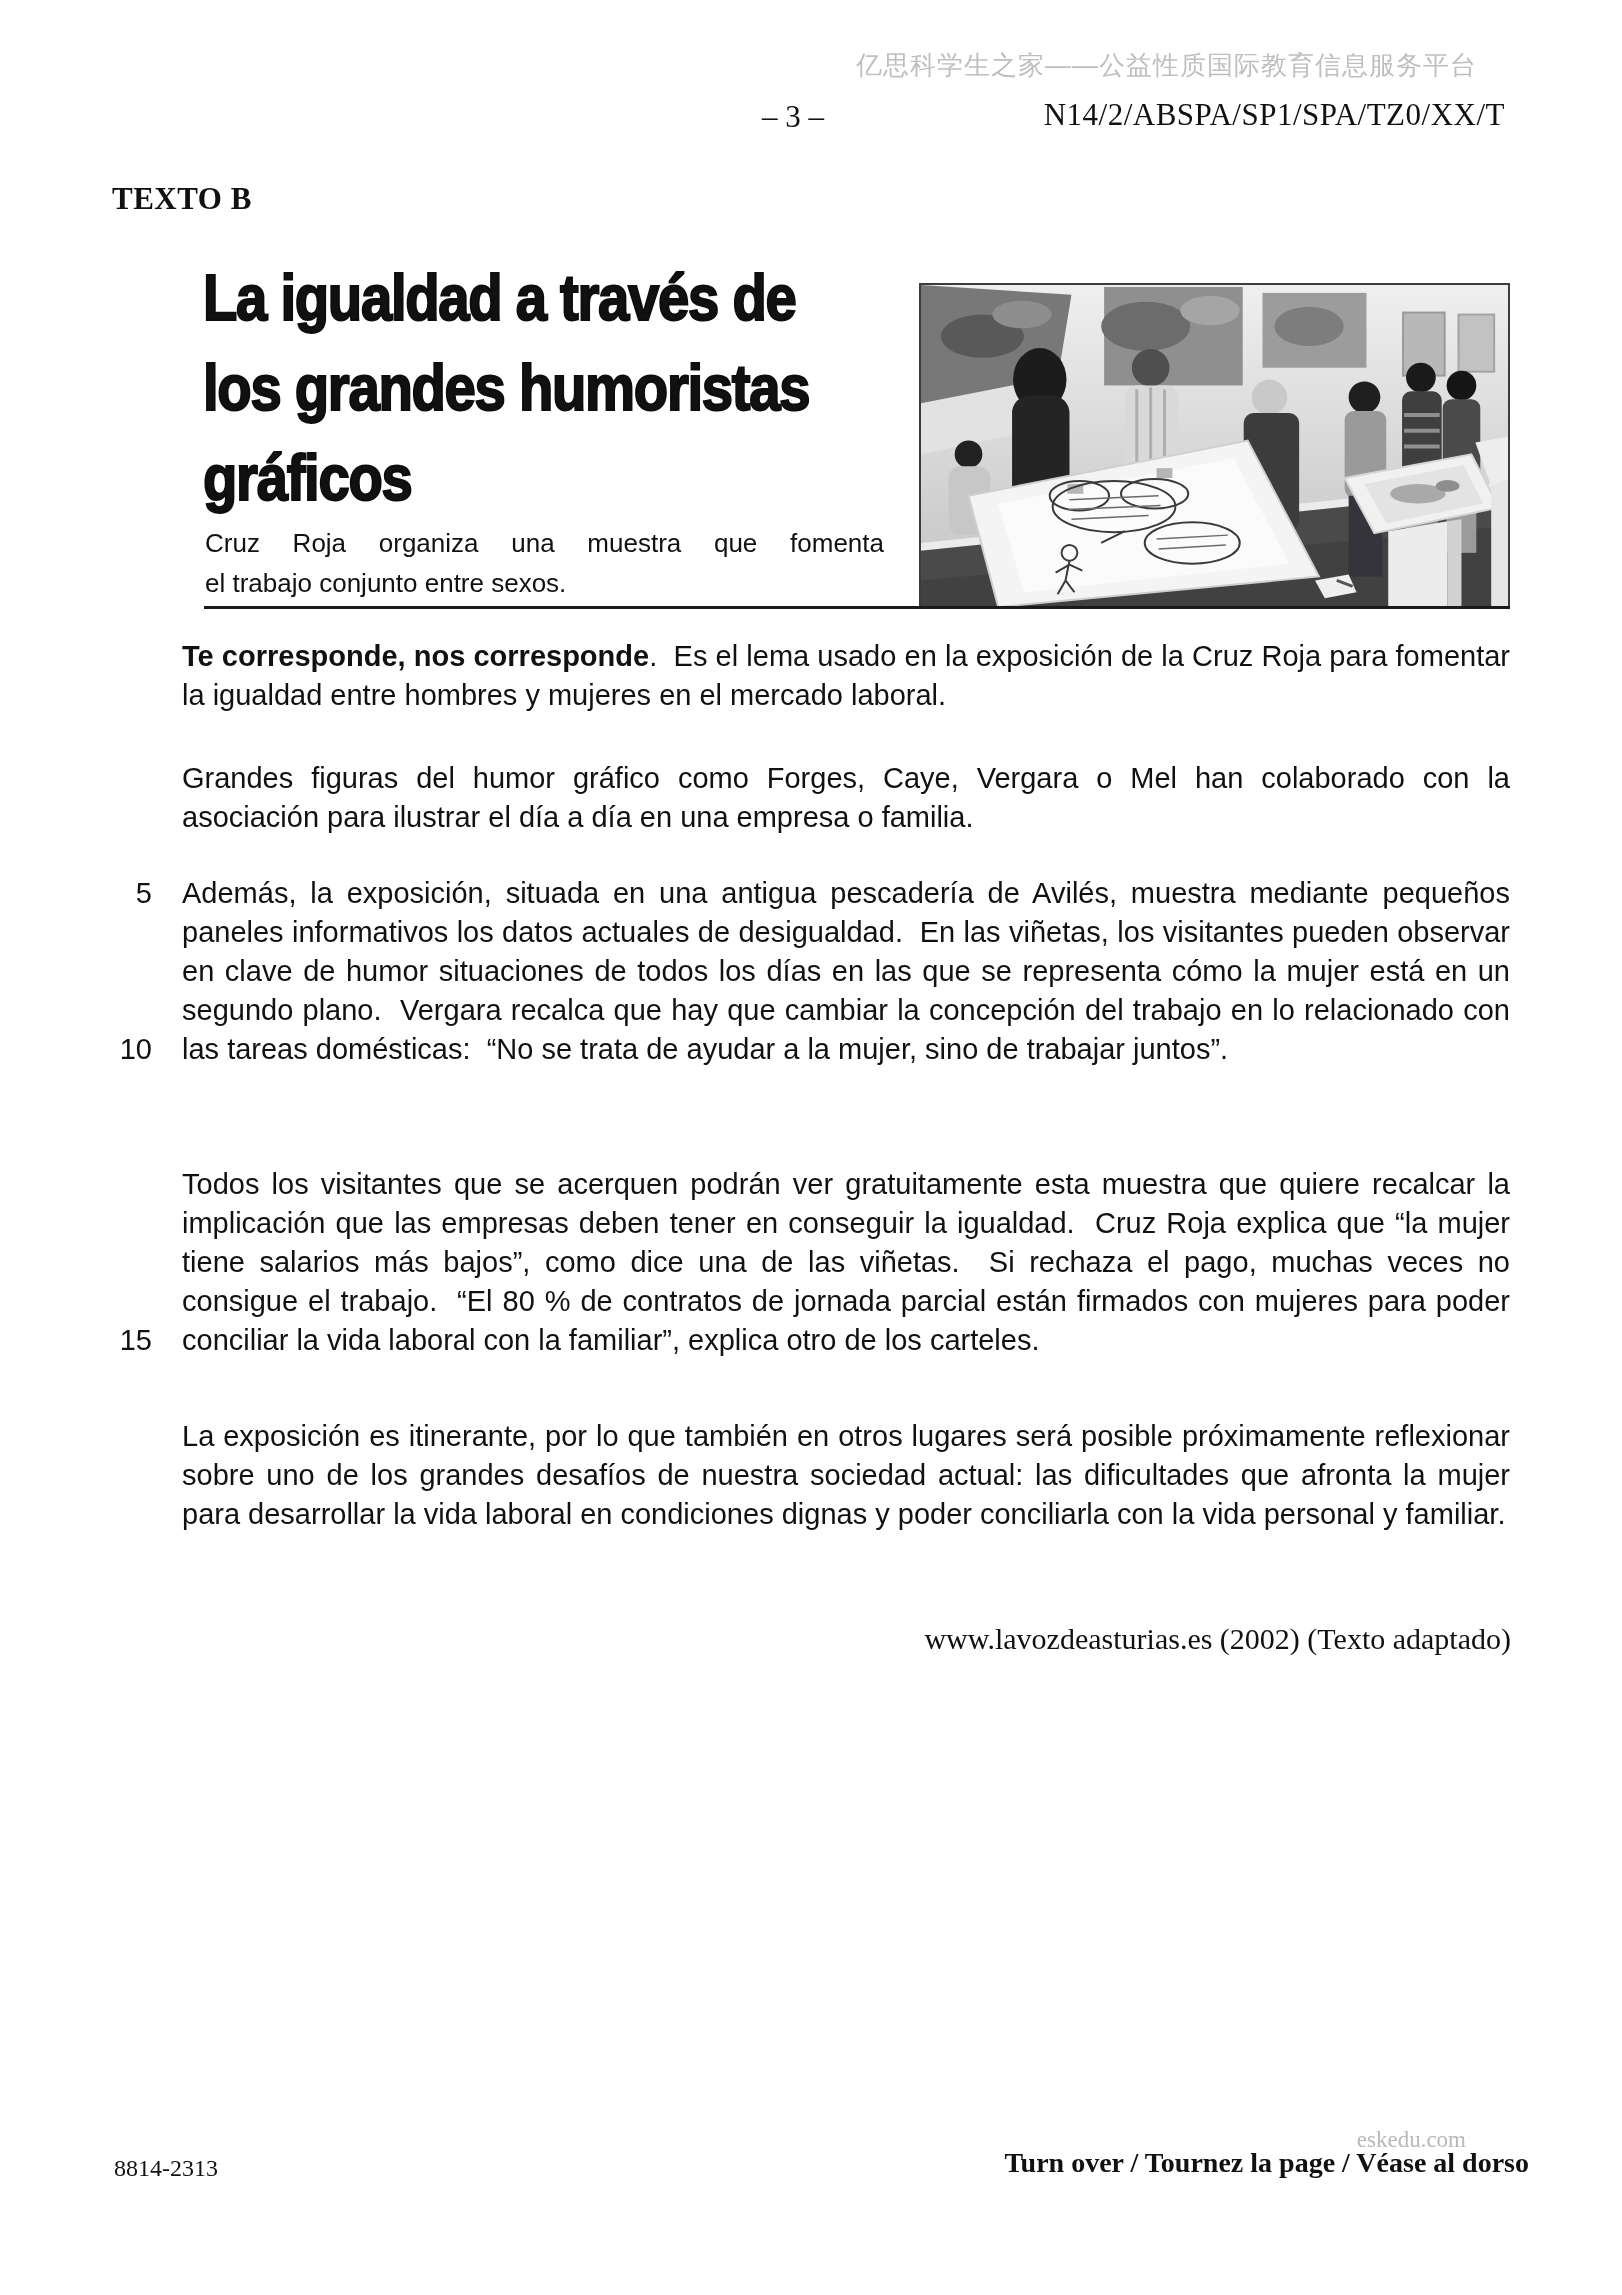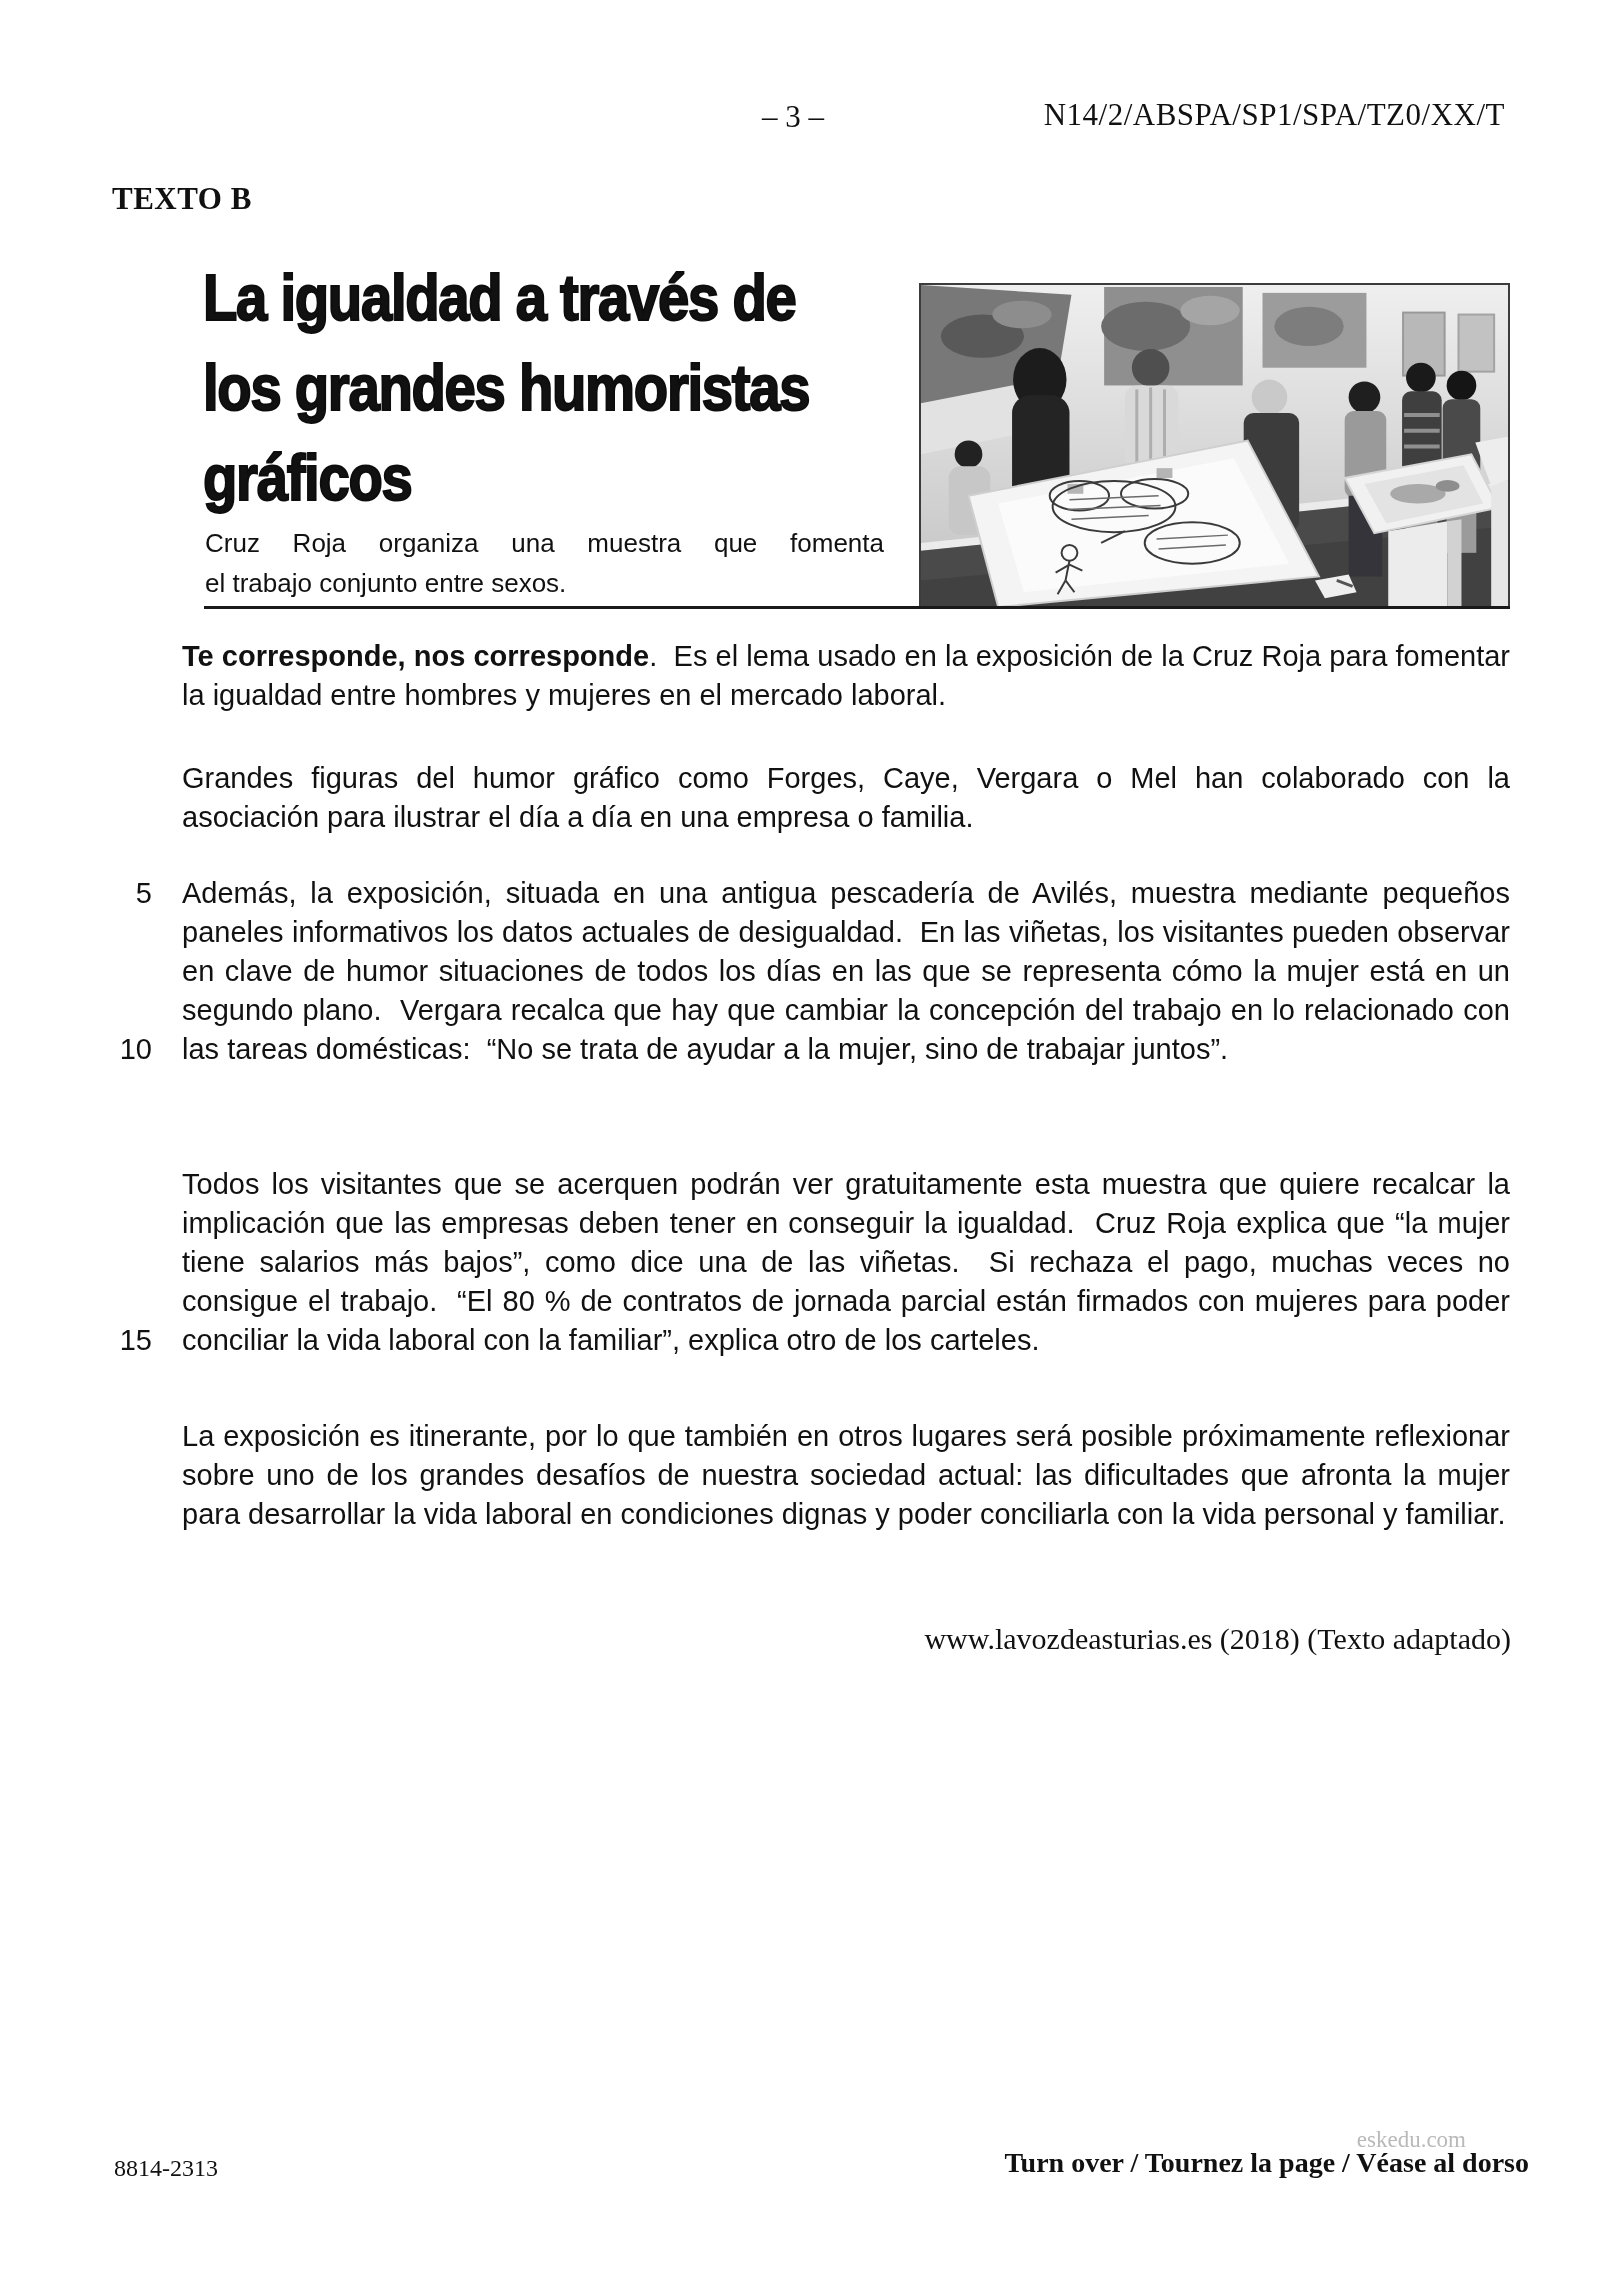--- a/index.html
+++ b/index.html
@@ -37,20 +37,21 @@
   
   .footer-code{position:absolute;left:114px;top:2155px;font-family:"Liberation Serif",serif;font-size:24px;}
   .turn-over{position:absolute;right:94px;top:2147px;font-family:"Liberation Serif",serif;font-weight:700;font-size:28px;}
   .wm-bottom{position:absolute;right:157px;top:2127px;font-family:"Liberation Serif",serif;font-size:23px;color:#b9b9b9;}
 </style>
 </head>
 <body>
 
 <div class="page">
 
+  <div class="wm-top">亿思科学生之家——公益性质国际教育信息服务平台</div>
   <div class="page-num">– 3 –</div>
   <div class="paper-code">N14/2/ABSPA/SP1/SPA/TZ0/XX/T</div>
   <div class="section-label">TEXTO B</div>
 
   <div class="title">
     <span class="title-line">La igualdad a través de</span>
     <span class="title-line">los grandes humoristas</span>
     <span class="title-line">gráficos</span>
   </div>
 
@@ -163,20 +164,20 @@
     <span>Además, la exposición, situada en una antigua pescadería de Avilés, muestra mediante pequeños paneles informativos los datos actuales de desigualdad.&nbsp; En las viñetas, los visitantes pueden observar en clave de humor situaciones de todos los días en las que se representa cómo la mujer está en un segundo plano.&nbsp; Vergara recalca que hay que cambiar la concepción del trabajo en lo relacionado con las tareas domésticas:&nbsp; “No se trata de ayudar a la mujer, sino de trabajar juntos”.</span>
   </div>
 
   <div class="para para-4">
     <span class="line-num num-bottom">15</span>
     <span>Todos los visitantes que se acerquen podrán ver gratuitamente esta muestra que quiere recalcar la implicación que las empresas deben tener en conseguir la igualdad.&nbsp; Cruz Roja explica que “la mujer tiene salarios más bajos”, como dice una de las viñetas.&nbsp; Si rechaza el pago, muchas veces no consigue el trabajo.&nbsp; “El 80&nbsp;% de contratos de jornada parcial están firmados con mujeres para poder conciliar la vida laboral con la familiar”, explica otro de los carteles.</span>
   </div>
 
   <div class="para para-5"><span>La exposición es itinerante, por lo que también en otros lugares será posible próximamente reflexionar sobre uno de los grandes desafíos de nuestra sociedad actual: las dificultades que afronta la mujer para desarrollar la vida laboral en condiciones dignas y poder conciliarla con la vida personal y familiar.</span></div>
 
-  <div class="source">www.lavozdeasturias.es (2018) (Texto adaptado)</div>
+  <div class="source">www.lavozdeasturias.es (2002) (Texto adaptado)</div>
 
   <div class="footer-code">8814-2313</div>
   <div class="wm-bottom">eskedu.com</div>
   <div class="turn-over">Turn over / Tournez la page / Véase al dorso</div>
 
 </div>
 
 
 </body></html>

